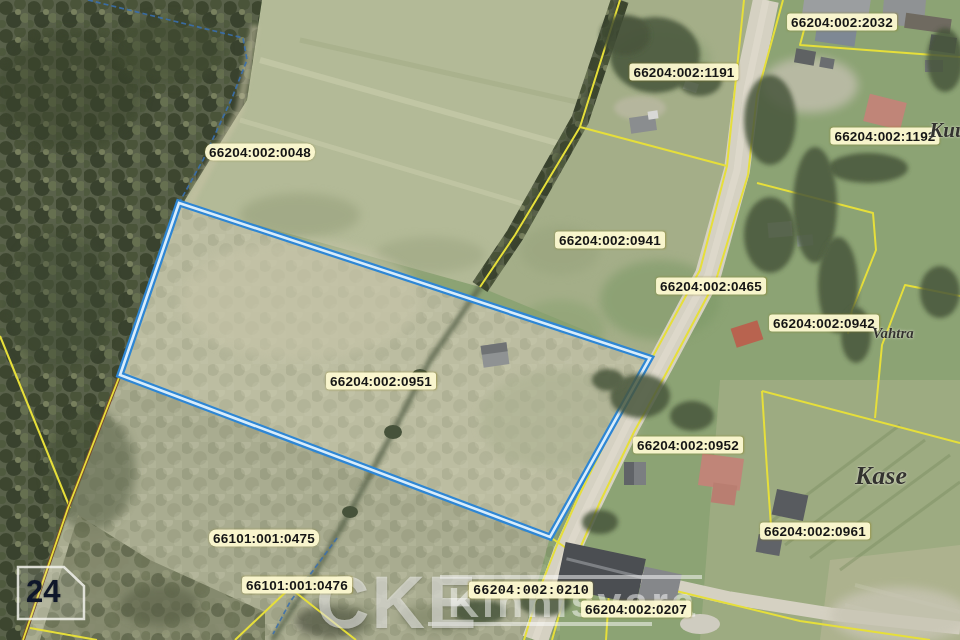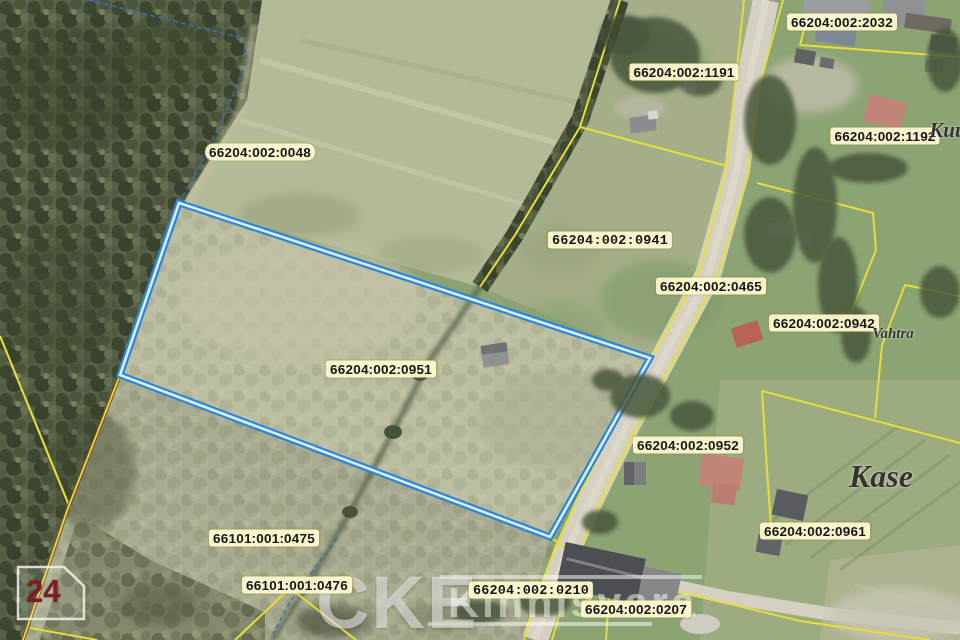--- a/index.html
+++ b/index.html
@@ -36,21 +36,21 @@
     font-size:43px;font-weight:bold;letter-spacing:3px;
     color:rgba(255,255,255,.5);white-space:nowrap;
   }
   .wm-line{position:absolute;height:4px;background:rgba(255,255,255,.5);}
   .wm-line.top{left:440px;top:575px;width:262px;}
   .wm-line.bottom{left:428px;top:622px;width:224px;}
   
   .sheet-box{position:absolute;left:16px;top:564px;width:72px;height:58px;}
   .sheet-num{
     position:absolute;left:10px;top:10px;
-    font-size:31px;font-weight:bold;color:#7f1d1d;
+    font-size:31px;font-weight:bold;color:#0f172a;
     text-shadow:0 0 2px rgba(40,40,35,.4);
   }
 </style>
 </head>
 <body>
 
 <div class="map-viewport">
 
   <svg width="960" height="640" viewBox="0 0 960 640">
     <defs>
@@ -242,36 +242,36 @@
     <div class="wm-line bottom"></div>
     <div class="wm-brand">CKE</div>
     <div class="wm-word">Kinnisvara</div>
   </div>
 
   <div class="overlay" id="parcel-labels">
       <div class="parcel-label" style="left: 842px; top: 22px;">66204:002:2032</div>
       <div class="parcel-label" style="left: 684px; top: 72px;">66204:002:1191</div>
       <div class="parcel-label" style="left: 885px; top: 136px;">66204:002:1192</div>
       <div class="parcel-label" style="left: 260px; top: 152px; border-radius: 8px;">66204:002:0048</div>
-      <div class="parcel-label" style="left: 610px; top: 240px; font-family: Liberation Mono, monospace;">66204:002:0941</div>
+      <div class="parcel-label" style="left: 610px; top: 240px;">66204:002:0941</div>
       <div class="parcel-label" style="left: 711px; top: 286px;">66204:002:0465</div>
       <div class="parcel-label" style="left: 824px; top: 323px;">66204:002:0942</div>
-      <div class="parcel-label" style="left: 381px; top: 369px;">66204:002:0951</div>
+      <div class="parcel-label" style="left: 381px; top: 381px;">66204:002:0951</div>
       <div class="parcel-label" style="left: 688px; top: 445px;">66204:002:0952</div>
       <div class="parcel-label" style="left: 815px; top: 531px;">66204:002:0961</div>
-      <div class="parcel-label" style="left: 264px; top: 538px;">66101:001:0475</div>
+      <div class="parcel-label" style="left: 264px; top: 538px; border-radius: 7px;">66101:001:0475</div>
       <div class="parcel-label" style="left: 531px; top: 590px; font-family: Liberation Mono, monospace;">66204:002:0210</div>
       <div class="parcel-label" style="left: 636px; top: 609px;">66204:002:0207</div>
       <div class="parcel-label" style="left: 297px; top: 585px;">66101:001:0476</div>
     </div>
 
   <div class="overlay" id="place-names">
       <div class="place-name" style="left: 948px; top: 130px; font-size: 21px;">Kuu</div>
       <div class="place-name" style="left: 893px; top: 333px; font-size: 15px;">Vahtra</div>
-      <div class="place-name" style="left: 881px; top: 476px; font-size: 32px;">Kase</div>
+      <div class="place-name" style="left: 881px; top: 476px; font-size: 26px;">Kase</div>
     </div>
 
   <div class="sheet-box">
     <svg width="72" height="58" viewBox="0 0 72 58">
       <polygon points="2,3 48,3 68,22 68,55 2,55" fill="rgba(255,255,255,0.13)" stroke="rgba(242,242,236,0.85)" stroke-width="2.5"></polygon>
     </svg>
     <div class="sheet-num">24</div>
   </div>
 
 </div>

